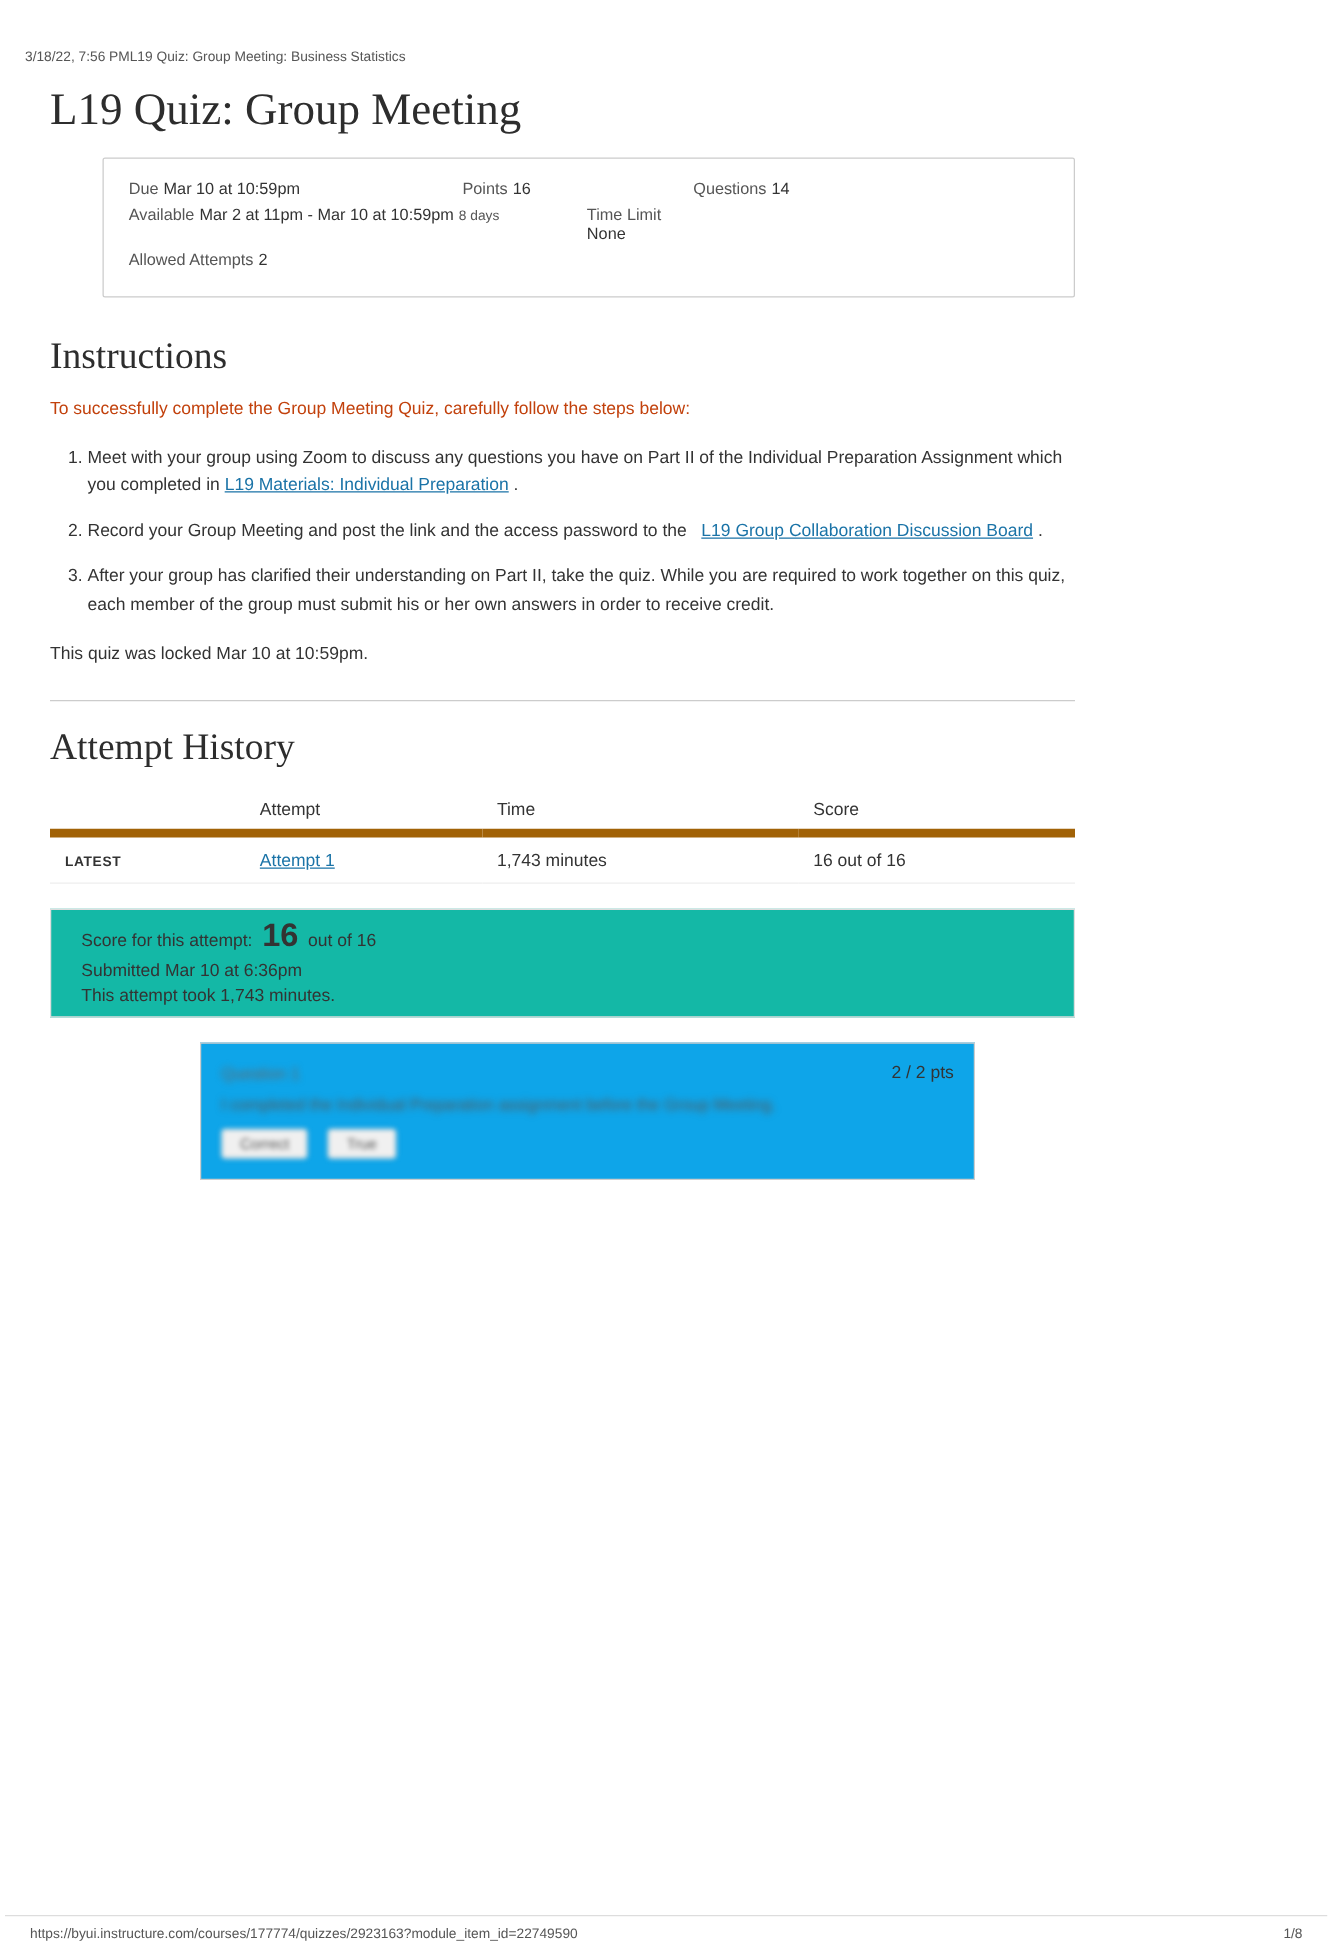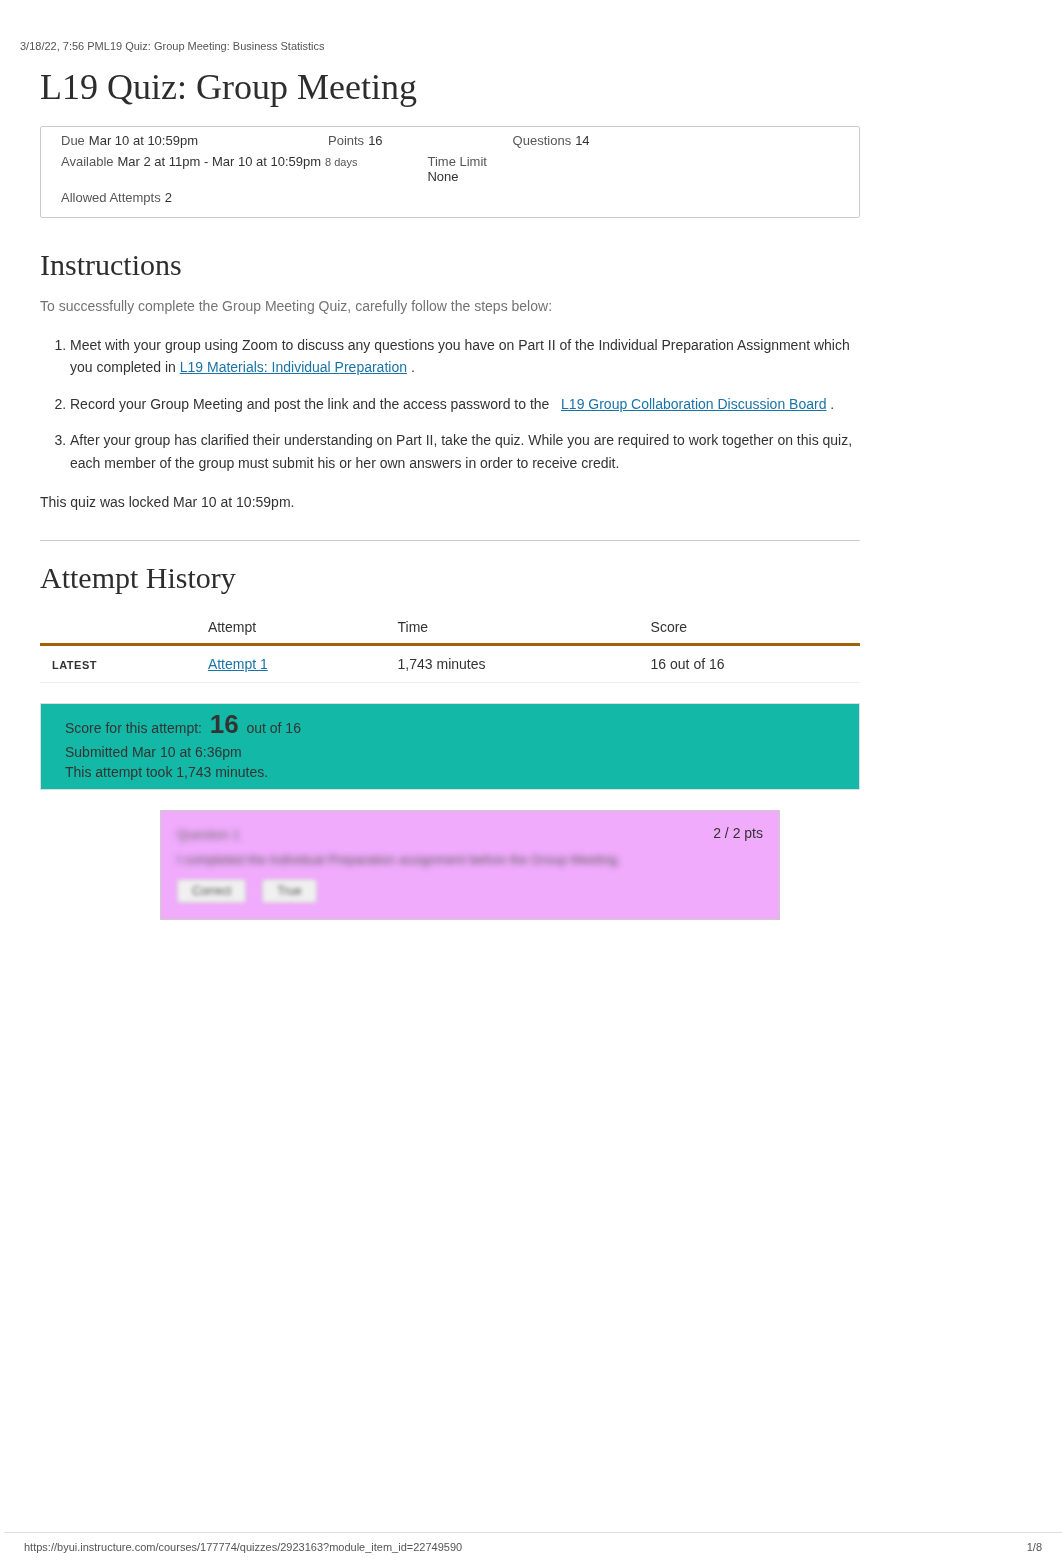--- a/index.html
+++ b/index.html
@@ -27,23 +27,24 @@
     }
     h1.quiz-title {
       font-size: 36px;
       font-weight: 400;
       color: #2d2d2d;
       margin-bottom: 18px;
       font-family: Georgia, serif;
     }
     .info-box {
       border: 1px solid #ccc;
-      padding: 6px 20px;
+      padding: 16px 20px;
       margin-bottom: 30px;
       border-radius: 2px;
+      margin-left: 42px;
     }
     .info-row {
       display: flex;
       flex-wrap: wrap;
       margin-bottom: 6px;
       gap: 0 10px;
     }
     .info-item {
       display: flex;
       align-items: baseline;
@@ -66,21 +67,21 @@
     h2.section-title {
       font-size: 30px;
       font-weight: 400;
       font-family: Georgia, serif;
       color: #2d2d2d;
       margin-bottom: 16px;
       margin-top: 20px;
     }
     .instructions-text {
       font-size: 14px;
-      color: #737373;
+      color: #c2410c;
       margin-bottom: 20px;
     }
     ol.steps {
       margin-left: 30px;
       margin-bottom: 20px;
     }
     ol.steps li {
       margin-bottom: 14px;
       font-size: 14px;
       line-height: 1.6;
@@ -104,21 +105,21 @@
       border-collapse: collapse;
       margin-top: 10px;
       margin-bottom: 20px;
     }
     .attempt-table th {
       text-align: left;
       padding: 8px 12px;
       font-weight: normal;
       font-size: 14px;
       color: #333;
-      border-bottom: 3px solid #a16207;
+      border-bottom: 7px solid #a16207;
     }
     .attempt-table td {
       padding: 10px 12px;
       font-size: 14px;
       color: #333;
       border-bottom: 1px solid #eee;
     }
     .latest-badge {
       font-size: 11px;
       font-weight: bold;
@@ -139,21 +140,21 @@
     }
     .big-score {
       font-size: 26px;
       font-weight: bold;
     }
     .question-block {
       border: 1px solid #ccc;
       margin: 16px 0 0 120px;
       padding: 16px;
       position: relative;
-      background: #f0abfc;
+      background: #0ea5e9;
       max-width: 620px;
     }
     .question-points {
       position: absolute;
       top: 14px;
       right: 16px;
       font-size: 14px;
       color: #333;
     }
     .question-header {

